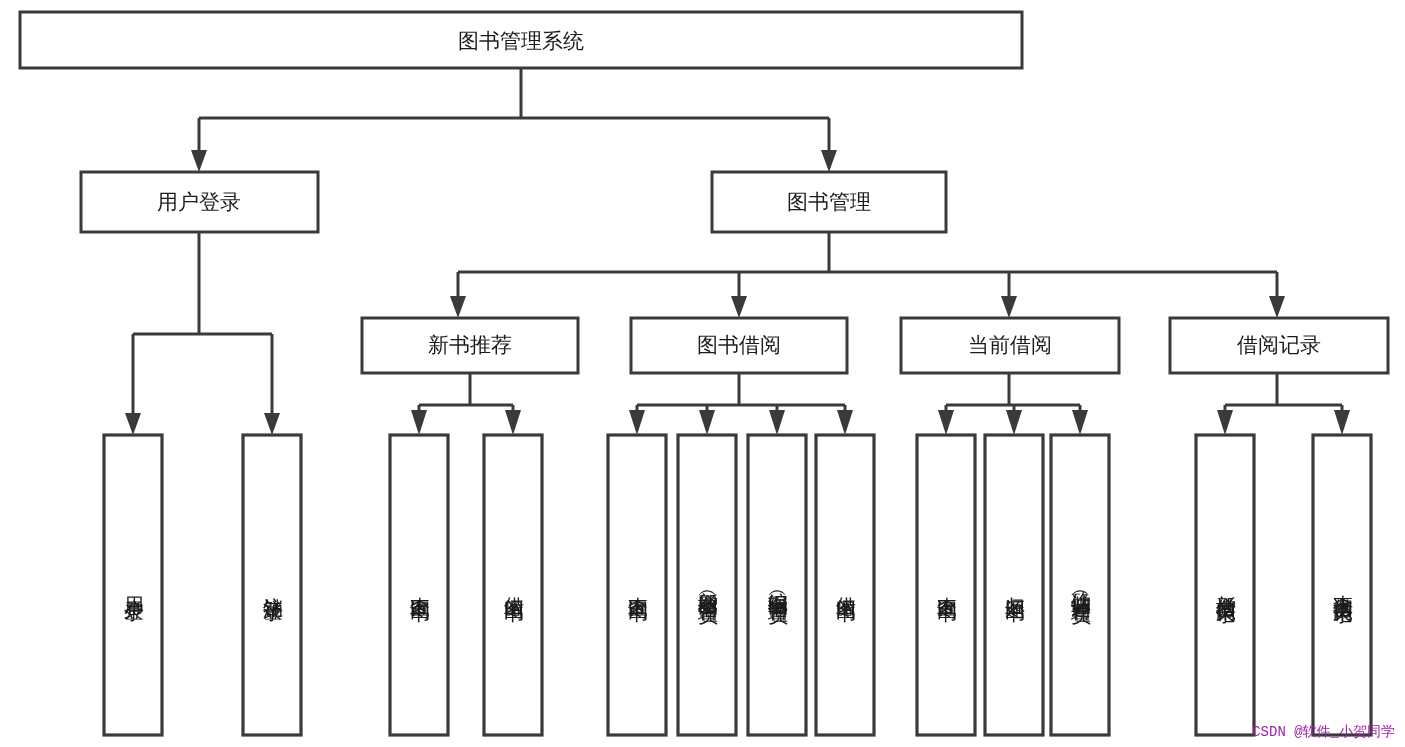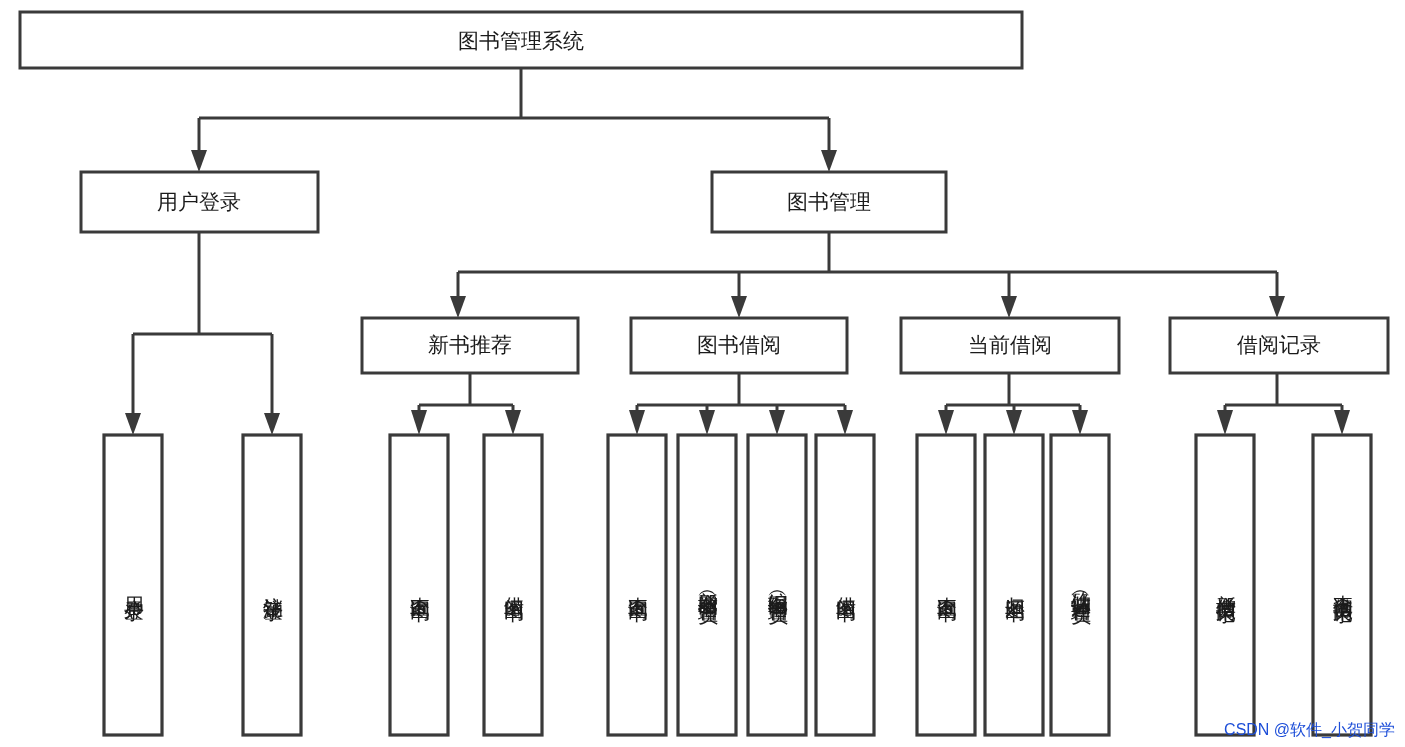--- a/index.html
+++ b/index.html
@@ -56,23 +56,23 @@
   .node-label.vertical {
     font-size: 20px;
     writing-mode: vertical-rl;
     text-orientation: upright;
     letter-spacing: 2px;
   }
   .watermark-text {
     position: absolute;
     right: 10px;
     bottom: 6px;
-    font-family: Liberation Sans, sans-serif;
-    font-size: 16px;
-    color: #1d4ed8;
+    font-family: Liberation Mono, monospace;
+    font-size: 14px;
+    color: #a21caf;
     white-space: nowrap;
     pointer-events: none;
   }
 </style>
 </head>
 <body>
 
 <div id="diagram-root">
 
   <svg class="tree-canvas" viewBox="0 0 1405 747" xmlns="http://www.w3.org/2000/svg">

